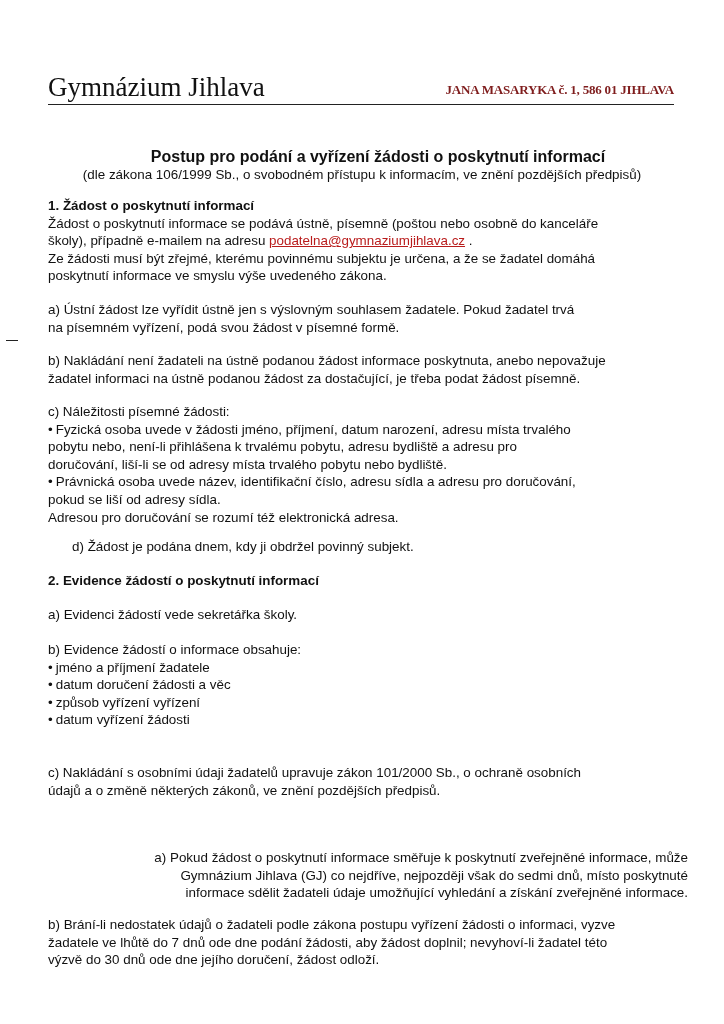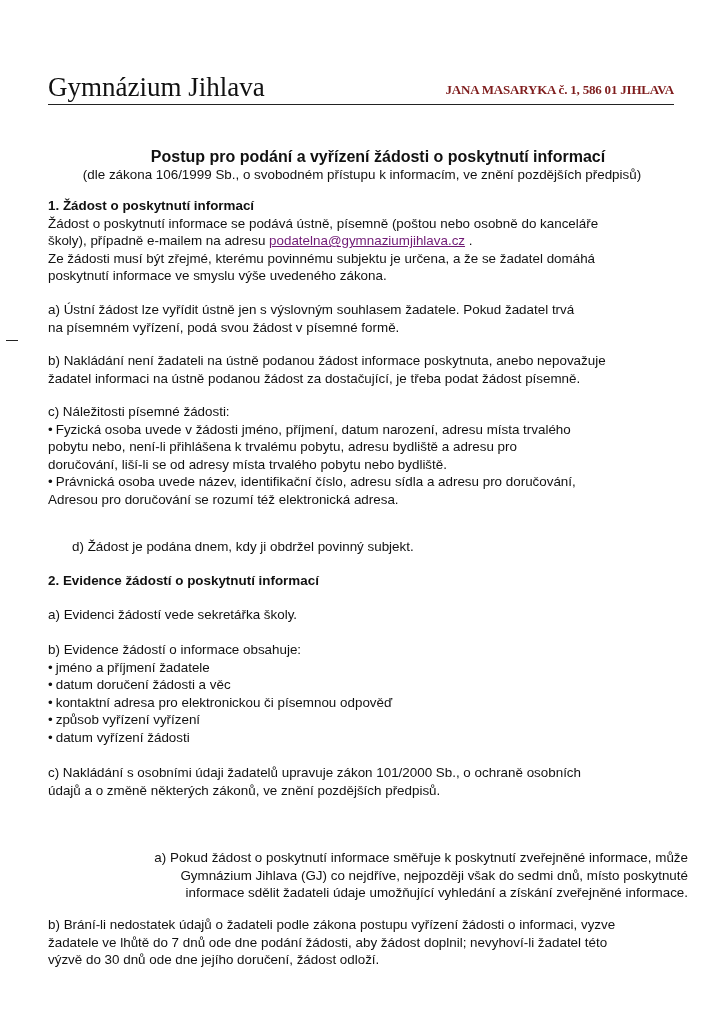--- a/index.html
+++ b/index.html
@@ -7,21 +7,21 @@
   .page { position: absolute; left: 0; top: 0; width: 724px; height: 1024px; }
   .header { position: absolute; left: 48px; top: 72px; width: 626px; height: 32px; border-bottom: 1.5px solid #222; }
   .school { position: absolute; left: 0; top: 0; font-family: "Liberation Serif", "DejaVu Serif", serif; font-size: 27px; line-height: 30px; color: #111; }
   .address { position: absolute; right: 0; top: 10px; font-family: "Liberation Serif", "DejaVu Serif", serif; font-size: 13px; font-weight: bold; letter-spacing: -0.2px; color: #7f1d1d; }
   .body-text { font-family: "Liberation Sans", "DejaVu Sans", sans-serif; font-size: 13.4px; line-height: 17.6px; color: #111; }
   .title { position: absolute; left: 16px; width: 724px; top: 147px; text-align: center; font-family: "Liberation Sans", sans-serif; font-weight: bold; font-size: 16px; line-height: 19px; }
   .subtitle { position: absolute; left: 0; width: 724px; top: 166px; text-align: center; font-family: "Liberation Sans", sans-serif; font-size: 13.4px; line-height: 18px; }
   .block { position: absolute; left: 48px; width: 640px; }
   .block p { margin: 0; }
   .h { font-weight: bold; }
-  .link { color: #701a75; text-decoration: underline; cursor: pointer; }
+  .link { color: #b91c1c; text-decoration: underline; cursor: pointer; }
   .bullet::before { content: "\2022"; margin-right: 3px; }
   .dash { position: absolute; left: 6px; top: 340px; width: 12px; height: 1px; background: #222; }
 </style>
 </head>
 <body>
 
 <div class="page">
 
   <div class="header">
     <div class="school">Gymnázium Jihlava</div>
@@ -50,40 +50,40 @@
     <p>b) Nakládání není žadateli na ústně podanou žádost informace poskytnuta, anebo nepovažuje</p>
     <p>žadatel informaci na ústně podanou žádost za dostačující, je třeba podat žádost písemně.</p>
   </div>
 
   <div class="block body-text" style="top:403px;">
     <p>c) Náležitosti písemné žádosti:</p>
     <p class="bullet">Fyzická osoba uvede v žádosti jméno, příjmení, datum narození, adresu místa trvalého</p>
     <p>pobytu nebo, není-li přihlášena k trvalému pobytu, adresu bydliště a adresu pro</p>
     <p>doručování, liší-li se od adresy místa trvalého pobytu nebo bydliště.</p>
     <p class="bullet">Právnická osoba uvede název, identifikační číslo, adresu sídla a adresu pro doručování,</p>
+    <p>pokud se liší od adresy sídla.</p>
     <p>Adresou pro doručování se rozumí též elektronická adresa.</p>
   </div>
 
   <div class="block body-text" style="top:538px;margin-left:24px;">
     <p>d) Žádost je podána dnem, kdy ji obdržel povinný subjekt.</p>
   </div>
 
   <div class="block body-text" style="top:572px;">
     <p class="h">2. Evidence žádostí o poskytnutí informací</p>
   </div>
 
   <div class="block body-text" style="top:606px;">
     <p>a) Evidenci žádostí vede sekretářka školy.</p>
   </div>
 
   <div class="block body-text" style="top:641px;">
     <p>b) Evidence žádostí o informace obsahuje:</p>
     <p class="bullet">jméno a příjmení žadatele</p>
     <p class="bullet">datum doručení žádosti a věc</p>
-    <p class="bullet">kontaktní adresa pro elektronickou či písemnou odpověď</p>
     <p class="bullet">způsob vyřízení vyřízení</p>
     <p class="bullet">datum vyřízení žádosti</p>
   </div>
 
   <div class="block body-text" style="top:764px;">
     <p>c) Nakládání s osobními údaji žadatelů upravuje zákon 101/2000 Sb., o ochraně osobních</p>
     <p>údajů a o změně některých zákonů, ve znění pozdějších předpisů.</p>
   </div>
 
 

